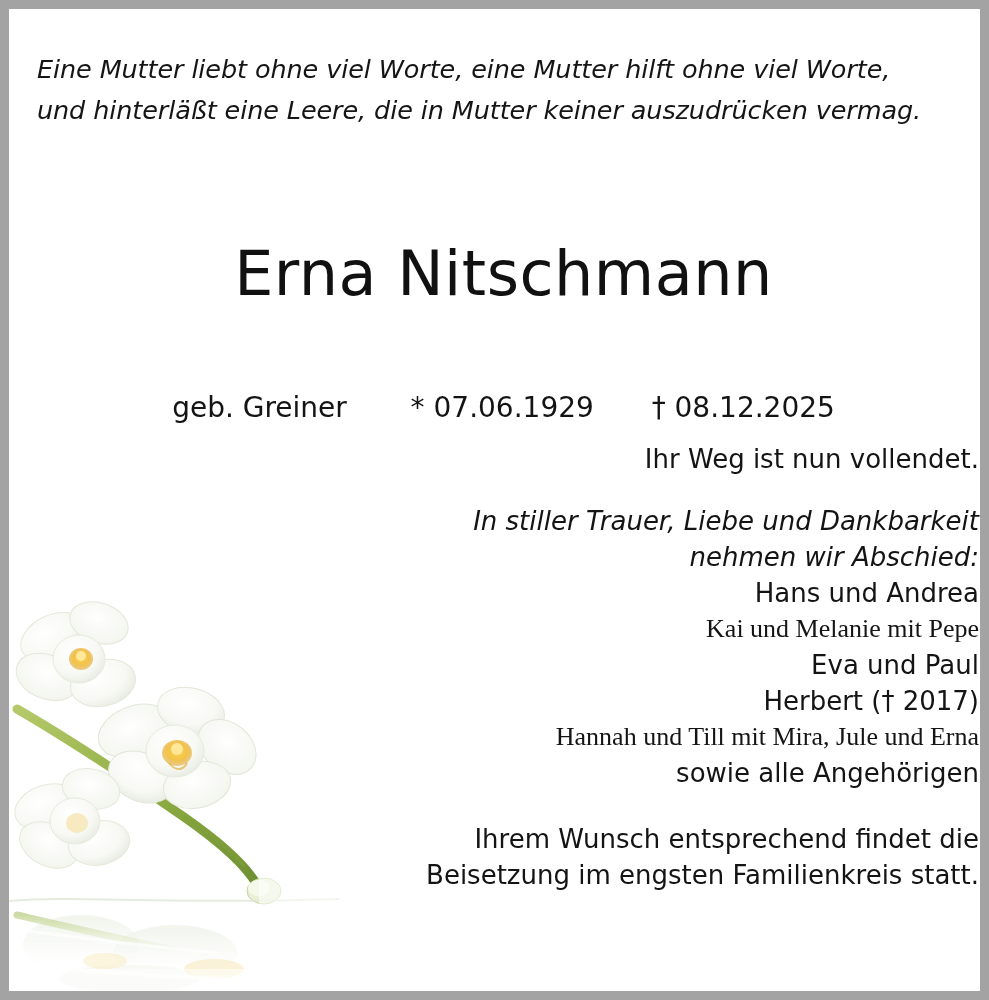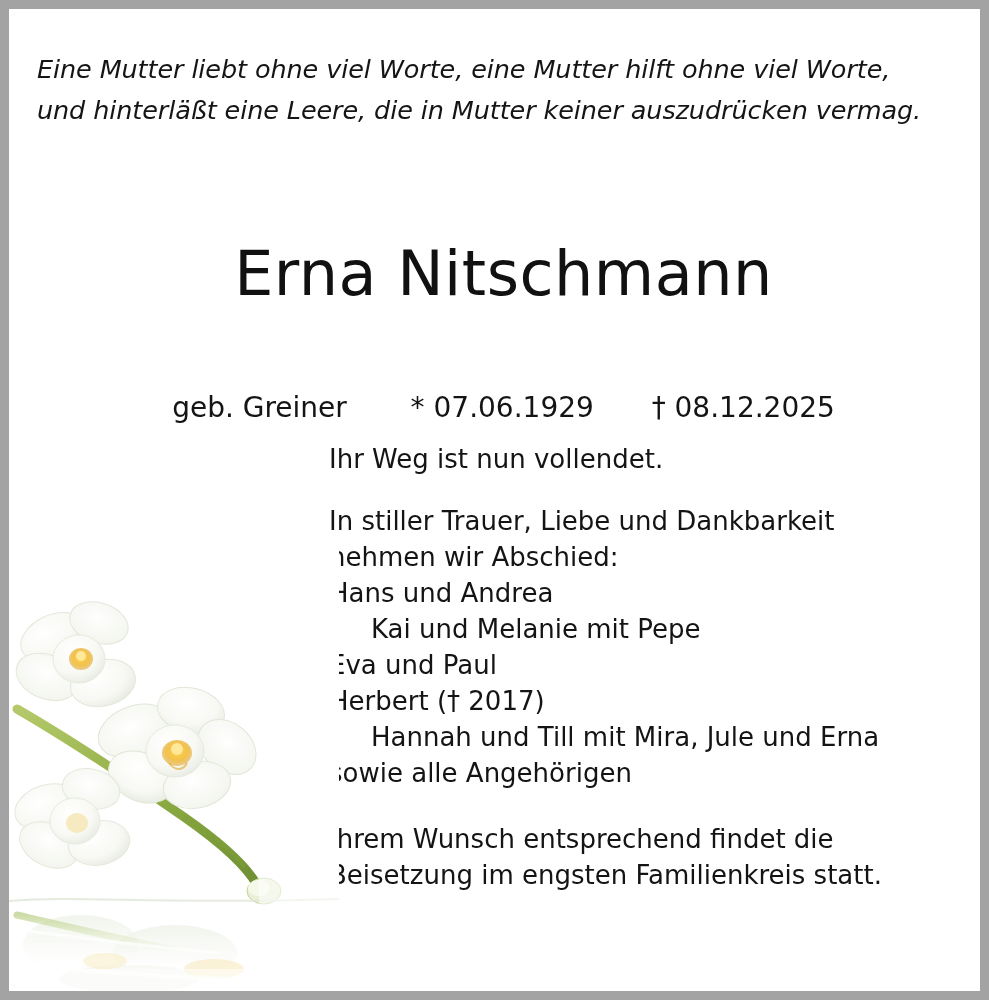--- a/index.html
+++ b/index.html
@@ -81,23 +81,23 @@
   
   #body-text {
     position: absolute;
     left: 320px;
     top: 432px;
     width: 650px;
     font-size: 26px;
     line-height: 36px;
     color: #141414;
   }
-  #body-text .line { display: block; white-space: nowrap; }
-  #body-text .italic { }
-  #body-text .indent { padding-left: 42px; }
+  #body-text .line { display: block; white-space: nowrap; text-align: right; }
+  #body-text .italic { font-style: italic; }
+  #body-text .indent { padding-left: 42px; font-family: Liberation Serif, serif; }
   #body-text .spacer-sm { display: block; height: 26px; }
   #body-text .spacer-md { display: block; height: 30px; }
 
   
   #orchid-photo {
     position: absolute;
     left: 0px;
     top: 540px;
     width: 330px;
     height: 442px;

